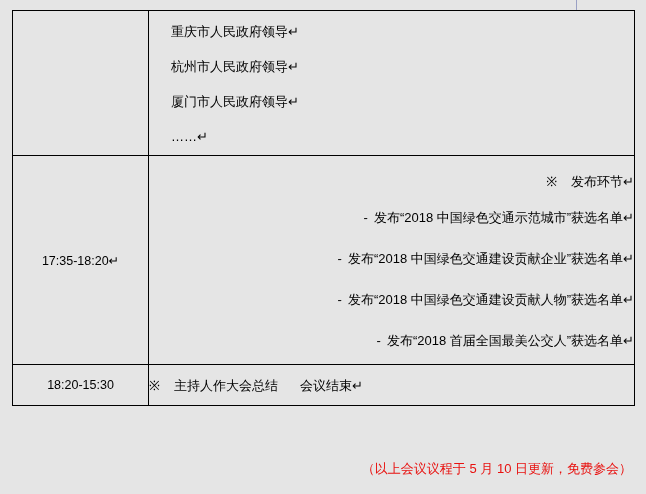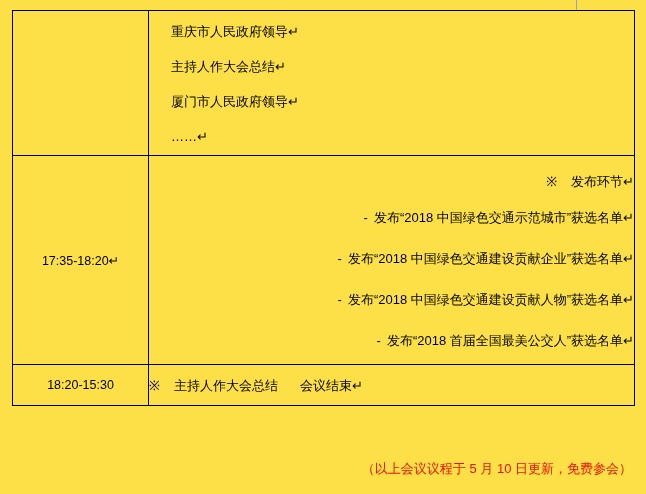--- a/index.html
+++ b/index.html
@@ -11,21 +11,21 @@
     height: 494px;
     background: #ffffff;
     font-family: "Liberation Sans", sans-serif;
     color: #000000;
     overflow: hidden;
   }
   .page {
     position: relative;
     width: 646px;
     height: 494px;
-    background: #fde047;
+    background: #e5e5e5;
   }
   
   .margin-mark {
     position: absolute;
     background: #9aa0c4;
   }
   .mark-v {
     width: 1px;
     height: 10px;
   }
@@ -130,21 +130,21 @@
   <table class="doc-table">
     <tbody>
 
       <tr>
         <td class="col-time">
           <span></span>
         </td>
         <td class="col-body">
           <div class="block-first">
             <div class="line">重庆市人民政府领导↵</div>
-            <div class="line">主持人作大会总结↵</div>
+            <div class="line">杭州市人民政府领导↵</div>
             <div class="line">厦门市人民政府领导↵</div>
             <div class="line">……↵</div>
           </div>
         </td>
       </tr>
 
       <tr>
         <td class="col-time">
           <span>17:35-18:20↵</span>
         </td>

